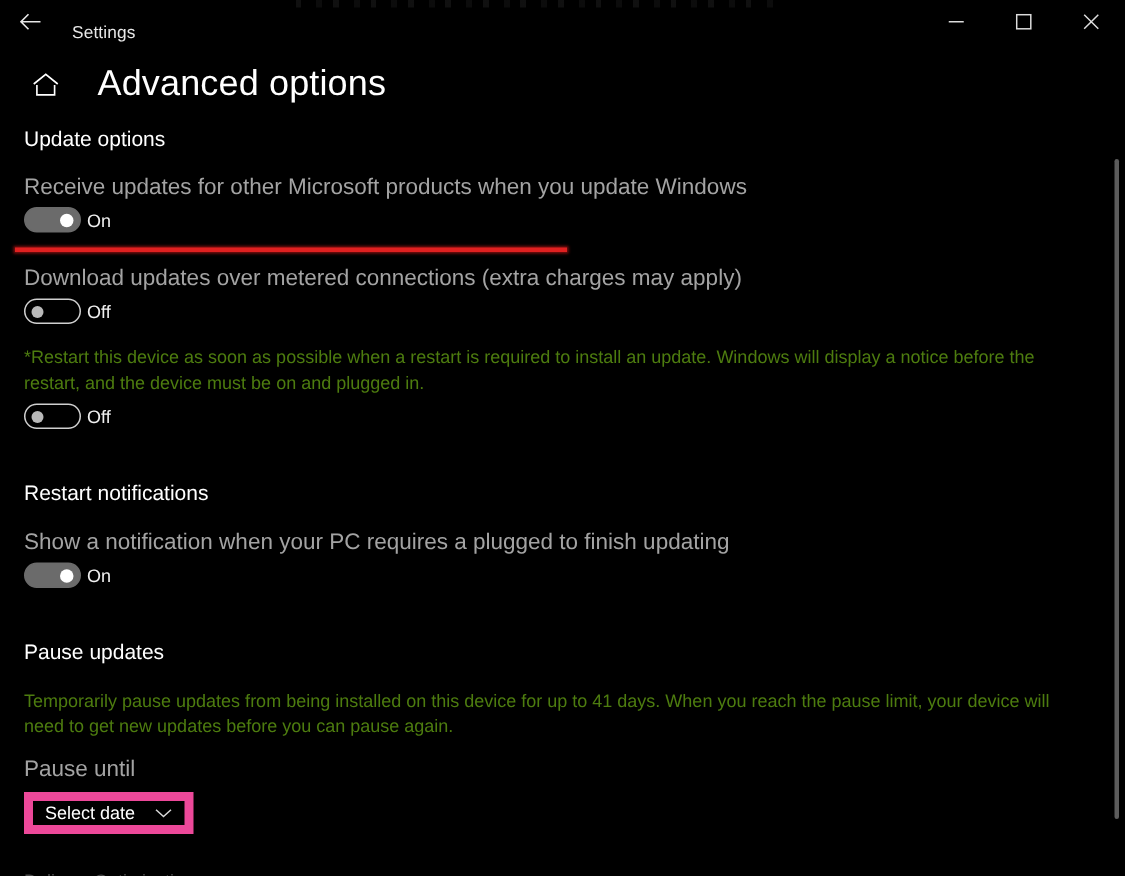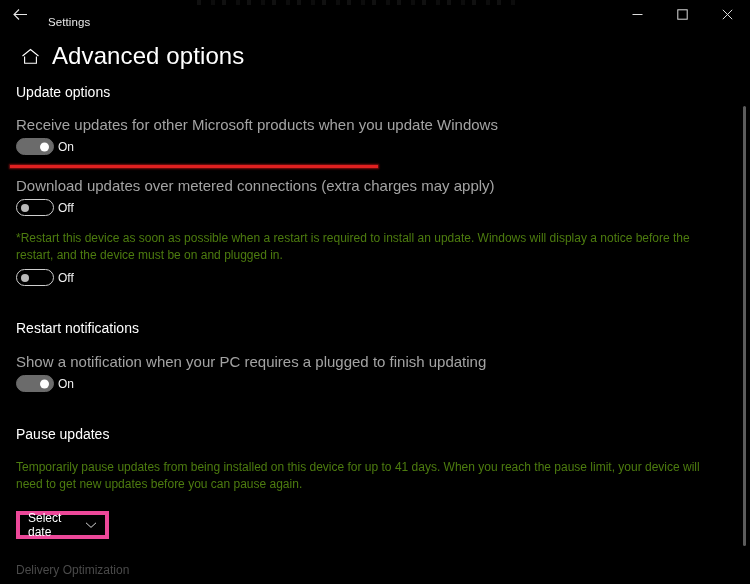--- a/index.html
+++ b/index.html
@@ -78,21 +78,21 @@
     margin-left: 13px;
     display: flex;
     align-items: center;
     justify-content: center;
     color: #ffffff;
   }
   .page-title {
     font-size: 24px;
     font-weight: 400;
     color: #ffffff;
-    margin-left: 5px;
+    margin-left: 18px;
     letter-spacing: 0.1px;
   }
 
   
   .content {
     position: absolute;
     top: 84px;
     left: 0;
     width: 750px;
   }
@@ -171,23 +171,23 @@
     top: 165px;
     width: 368px;
     height: 3px;
     background: #e02020;
     box-shadow: 0 0 2px 1px rgba(170,20,20,0.75);
   }
 
   
   .dropdown {
     margin-left: 16px;
-    width: 93px;
+    width: 113px;
     height: 28px;
-    border: 4px solid #ec4899;
+    border: 6px solid #ec4899;
     background: #000000;
     display: flex;
     align-items: center;
     padding: 0 8px;
     color: #ffffff;
     font-size: 12px;
   }
   .dropdown .dd-label { flex: 1; }
   .dropdown .dd-chev {
     display: flex;
@@ -315,20 +315,21 @@
     <span class="switch-label">On</span>
   </div>
 
   <div style="height:34px"></div>
   <div class="section-head">Pause updates</div>
 
   <div style="height:17px"></div>
   <div class="para">Temporarily pause updates from being installed on this device for up to 41 days. When you reach the pause limit, your device will need to get new updates before you can pause again.</div>
 
   <div style="height:11px"></div>
+  <div class="body-text">Pause until</div>
 
   <div style="height:7px"></div>
   <div class="dropdown">
     <span class="dd-label">Select date</span>
     <span class="dd-chev">
       <svg width="12" height="8" viewBox="0 0 12 8" fill="none" stroke="currentColor" stroke-width="1">
         <path d="M1 1.8 L6 6.4 L11 1.8"></path>
       </svg>
     </span>
   </div>

